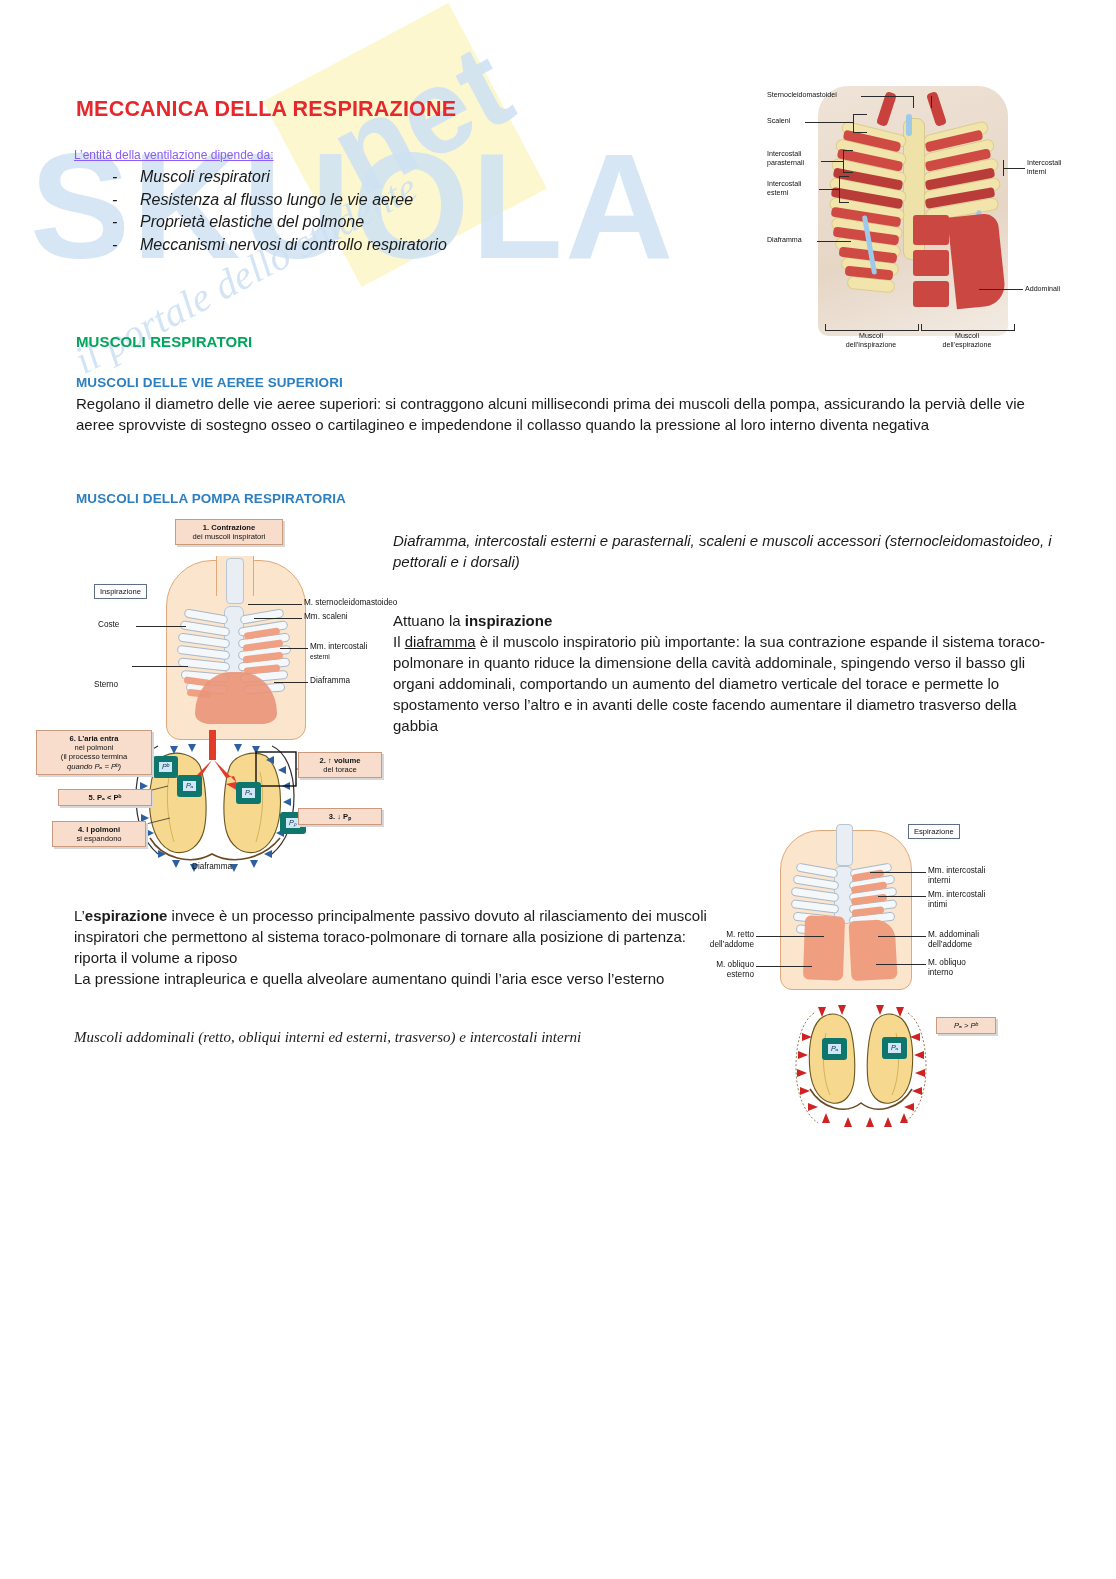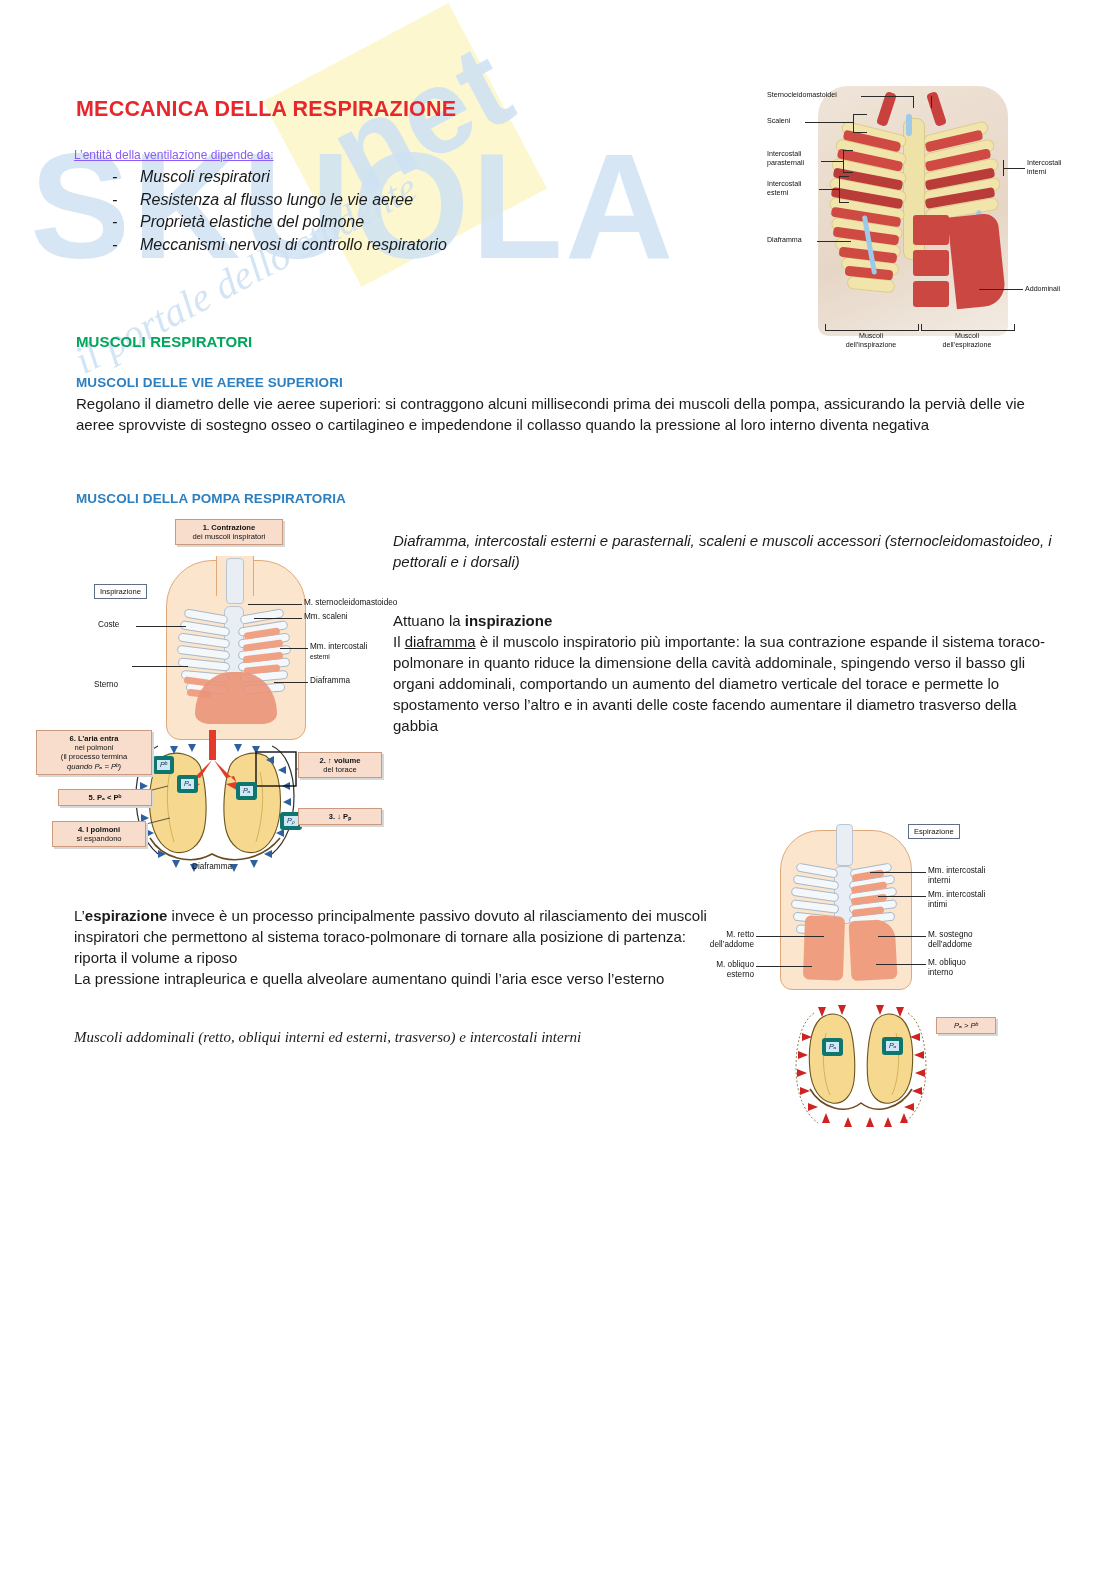--- a/index.html
+++ b/index.html
@@ -340,21 +340,21 @@
     position: absolute;
     left: 40px; top: 726px;
     width: 350px; height: 152px;
   }
   .lungsvg { position: absolute; left: 0; top: 0; }
   .pbadge {
     position: absolute;
     font-size: 7.2px;
     font-style: italic;
     background: #cfe7f7;
-    border: 4px solid #0f766e;
+    border: 6px solid #0f766e;
     border-radius: 3px;
     padding: 1px 3px;
     color: #10324d;
     line-height: 8px;
   }
 
   
   .fig4 {
     position: absolute;
     left: 700px; top: 812px;
@@ -706,21 +706,21 @@
 
       <div class="box-lbl" style="left:208px; top:12px;">Espirazione</div>
 
       <div class="lline" style="left:170px; top:60px; width:56px;"></div>
       <div class="f2label" style="left:228px; top:54px;"><span>Mm. intercostali</span><br><span>interni</span></div>
 
       <div class="lline" style="left:178px; top:84px; width:48px;"></div>
       <div class="f2label" style="left:228px; top:78px;"><span>Mm. intercostali</span><br><span>intimi</span></div>
 
       <div class="lline" style="left:178px; top:124px; width:48px;"></div>
-      <div class="f2label" style="left:228px; top:118px;"><span>M. sostegno</span><br><span>dell’addome</span></div>
+      <div class="f2label" style="left:228px; top:118px;"><span>M. addominali</span><br><span>dell’addome</span></div>
 
       <div class="lline" style="left:176px; top:152px; width:50px;"></div>
       <div class="f2label" style="left:228px; top:146px;"><span>M. obliquo</span><br><span>interno</span></div>
 
       <div class="lline" style="left:56px; top:124px; width:68px;"></div>
       <div class="f2label" style="left:6px; top:118px; text-align:right; width:48px;"><span>M. retto</span><br><span>dell’addome</span></div>
 
       <div class="lline" style="left:56px; top:154px; width:56px;"></div>
       <div class="f2label" style="left:2px; top:148px; text-align:right; width:52px;"><span>M. obliquo</span><br><span>esterno</span></div>
     </div>

